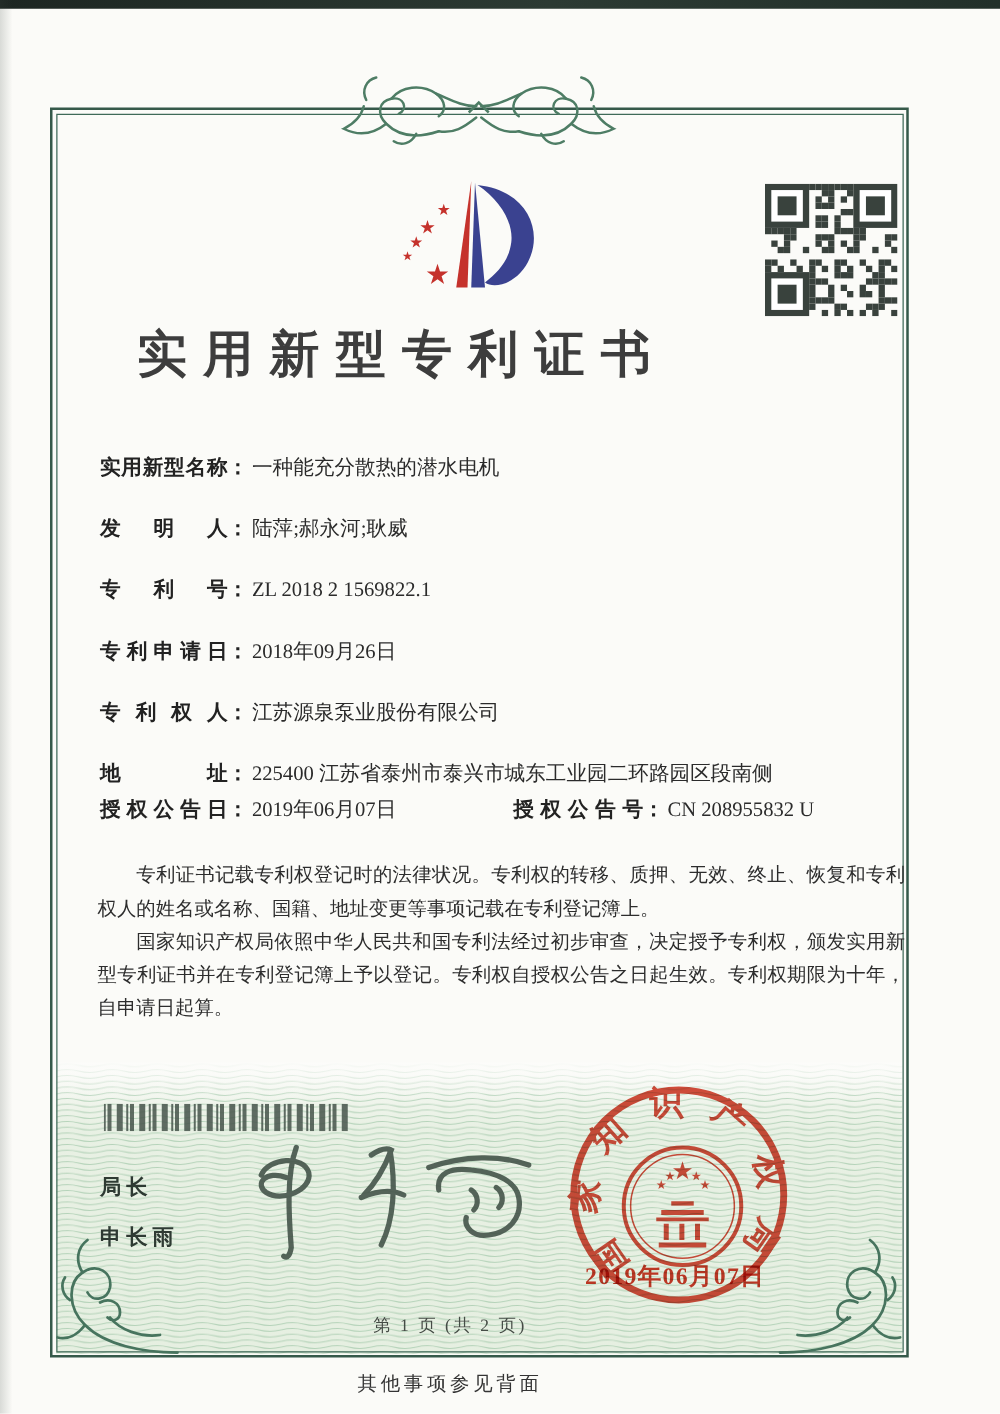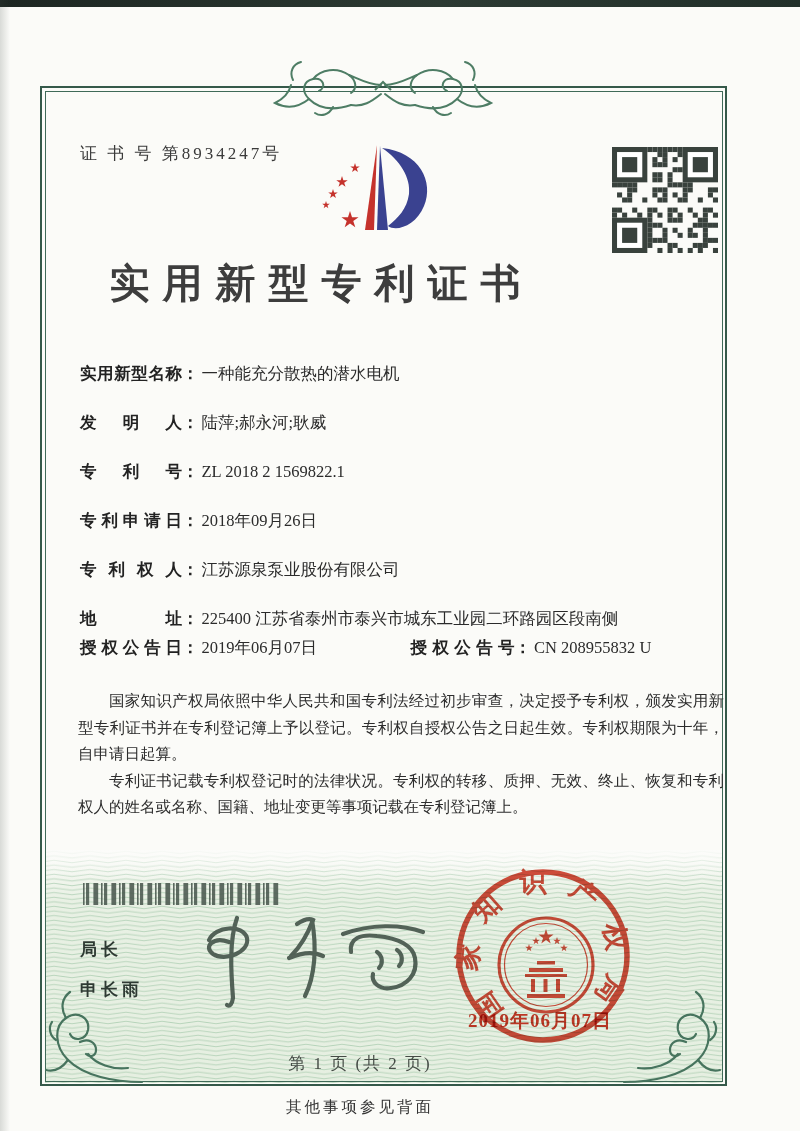--- a/index.html
+++ b/index.html
@@ -49,21 +49,21 @@
   .barcode{position:absolute;left:83px;top:883px;width:200px;height:22px;opacity:.85;}
   .director{position:absolute;left:80px;top:938px;font-family:Liberation Sans, sans-serif;
     font-weight:700;font-size:17px;color:#2e3a33;letter-spacing:4px;}
   .director div{margin-bottom:17px;}
   .signature{position:absolute;left:185px;top:900px;width:260px;height:115px;}
   .seal{position:absolute;left:445px;top:853px;width:200px;height:200px;
     mix-blend-mode:multiply;opacity:.93;}
   .seal-date{position:absolute;left:468px;top:1008px;width:185px;font-weight:700;
     font-size:19px;letter-spacing:1px;color:#cf3a28;mix-blend-mode:multiply;}
   .page-info{position:absolute;left:40px;top:1052px;width:640px;text-align:center;
-    font-size:17px;letter-spacing:2px;color:#454c46;}
+    font-size:14px;letter-spacing:2px;color:#454c46;}
   .back-note{position:absolute;left:40px;top:1097px;width:640px;text-align:center;
     font-size:15.5px;letter-spacing:3px;color:#343434;}
 </style>
 </head>
 <body>
 
 <div class="photo">
 
   <div class="scan-top-bar"></div>
   <div class="scan-left-shadow"></div>
@@ -105,21 +105,20 @@
       <path d="M22 30 C16 20 18 10 26 4"></path>
       <path d="M44 66 C52 76 68 82 84 80"></path>
       <path d="M36 54 C44 50 52 54 52 62 C52 68 46 70 42 66"></path>
       <path d="M12 52 C6 48 4 40 8 34"></path>
     </g>
   </svg>
   <svg class="corner corner-right" viewBox="0 0 100 96" xmlns="http://www.w3.org/2000/svg">
     <use href="#flo" xlink:href="#flo" transform="translate(100,0) scale(-1,1)"></use>
   </svg>
 
-  <div class="cert-no">证 书 号 第8934247号</div>
 
   <svg class="logo" viewBox="0 0 160 112" xmlns="http://www.w3.org/2000/svg">
     <path d="M70 12 C108 16 122 46 112 70 C104 90 84 96 76 90 C86 82 95 73 97 58 C99 42 88 24 70 12 Z" fill="#3a4290"></path>
     <polygon points="65,9 53,94 62,94" fill="#c5322c"></polygon>
     <polygon points="68,10 65,94 76,94" fill="#3a4290"></polygon>
     <use href="#star5" xlink:href="#star5" transform="translate(43,32) scale(5)" fill="#c5322c"></use>
     <use href="#star5" xlink:href="#star5" transform="translate(30,46) scale(6)" fill="#c5322c"></use>
     <use href="#star5" xlink:href="#star5" transform="translate(21,58) scale(5)" fill="#c5322c"></use>
     <use href="#star5" xlink:href="#star5" transform="translate(14,69) scale(4)" fill="#c5322c"></use>
     <use href="#star5" xlink:href="#star5" transform="translate(38,84) scale(9)" fill="#c5322c"></use>
@@ -299,22 +298,22 @@
       <span class="lbl">授权公告日</span>
         <span class="colon">：</span>
         <span class="val val-fixed">2019年06月07日</span>
       <span class="lbl lbl2">授权公告号</span>
         <span class="colon">：</span>
         <span class="val">CN 208955832 U</span>
     </div>
   </div>
 
   <div class="paras">
+    <p>专利证书记载专利权登记时的法律状况。专利权的转移、质押、无效、终止、恢复和专利权人的姓名或名称、国籍、地址变更等事项记载在专利登记簿上。</p>
     <p>国家知识产权局依照中华人民共和国专利法经过初步审查，决定授予专利权，颁发实用新型专利证书并在专利登记簿上予以登记。专利权自授权公告之日起生效。专利权期限为十年，自申请日起算。</p>
-    <p>专利证书记载专利权登记时的法律状况。专利权的转移、质押、无效、终止、恢复和专利权人的姓名或名称、国籍、地址变更等事项记载在专利登记簿上。</p>
   </div>
 
   <svg class="barcode" id="barcode-svg" viewBox="0 0 200 22" xmlns="http://www.w3.org/2000/svg">
       <rect x="0" y="0" width="1.6" height="22" fill="#46544b"></rect>
       <rect x="3" y="0" width="3.2" height="22" fill="#46544b"></rect>
       <rect x="10.399999999999999" y="0" width="4.800000000000001" height="22" fill="#46544b"></rect>
       <rect x="18" y="0" width="1.6" height="22" fill="#46544b"></rect>
       <rect x="21" y="0" width="3.2" height="22" fill="#46544b"></rect>
       <rect x="28.4" y="0" width="4.800000000000001" height="22" fill="#46544b"></rect>
       <rect x="36" y="0" width="1.6" height="22" fill="#46544b"></rect>

